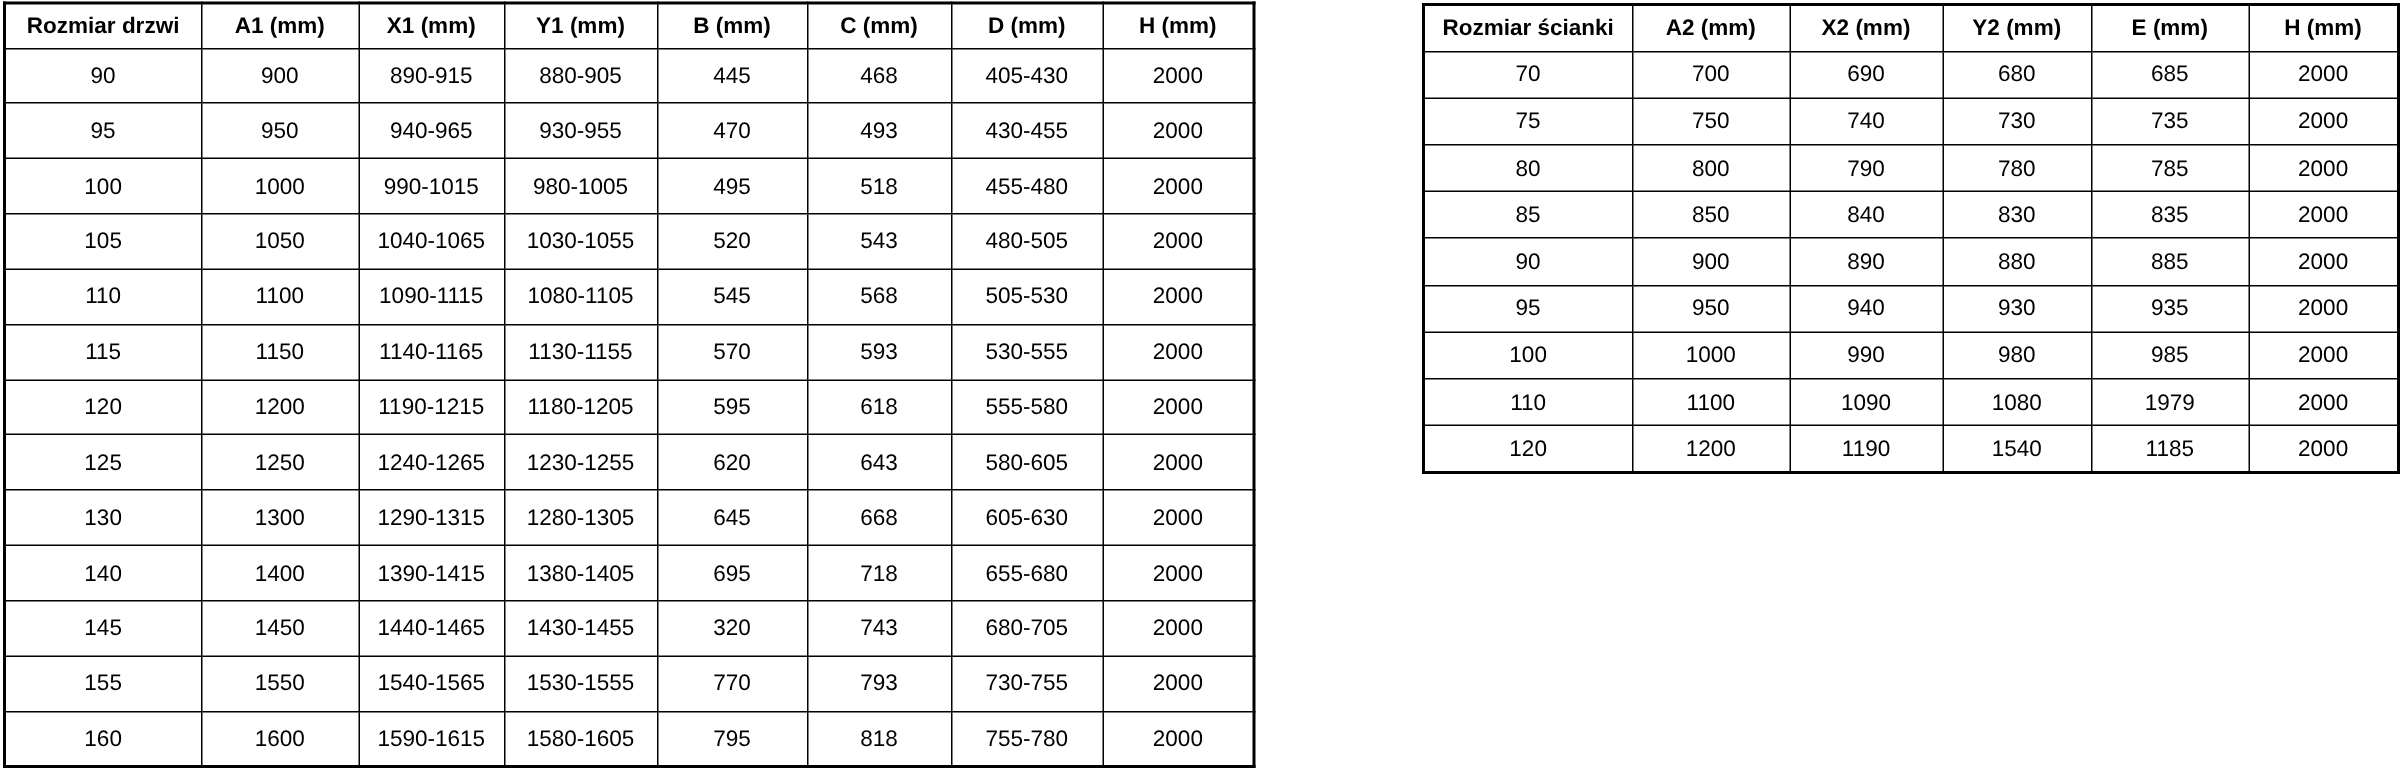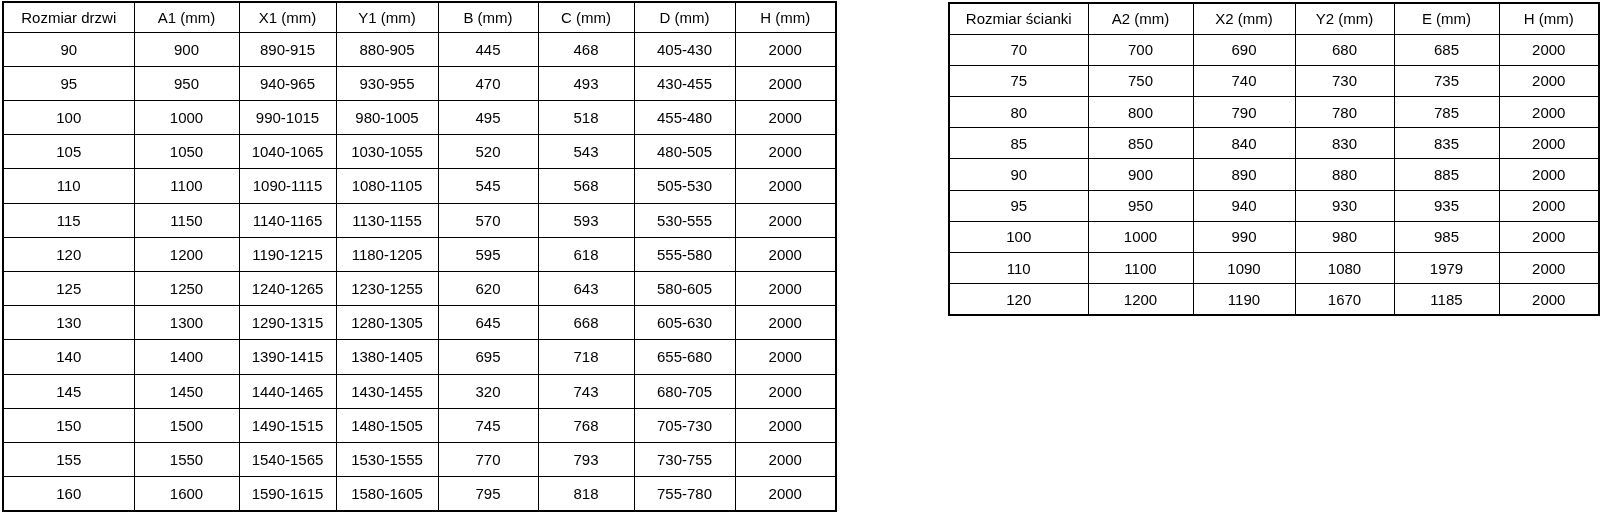--- a/index.html
+++ b/index.html
@@ -29,21 +29,21 @@
     border: 1px solid #000000;
     text-align: center;
     vertical-align: middle;
     padding: 0 2px;
     font-size: 15px;
     line-height: 1;
     overflow: hidden;
     white-space: nowrap;
   }
   table.spec th {
-    font-weight: normal;
+    font-weight: bold;
   }
   table.spec td {
     font-weight: normal;
   }
   #door-table {
     left: 2px;
     top: 1px;
     width: 833px;
     height: 511px;
   }
@@ -190,30 +190,20 @@
           <td>145</td>
           <td>1450</td>
           <td>1440-1465</td>
           <td>1430-1455</td>
           <td>320</td>
           <td>743</td>
           <td>680-705</td>
           <td>2000</td>
         </tr>
         <tr>
-          <td>150</td>
-          <td>1500</td>
-          <td>1490-1515</td>
-          <td>1480-1505</td>
-          <td>745</td>
-          <td>768</td>
-          <td>705-730</td>
-          <td>2000</td>
-        </tr>
-        <tr>
           <td>155</td>
           <td>1550</td>
           <td>1540-1565</td>
           <td>1530-1555</td>
           <td>770</td>
           <td>793</td>
           <td>730-755</td>
           <td>2000</td>
         </tr>
         <tr>
@@ -310,20 +300,20 @@
           <td>1100</td>
           <td>1090</td>
           <td>1080</td>
           <td>1979</td>
           <td>2000</td>
         </tr>
         <tr>
           <td>120</td>
           <td>1200</td>
           <td>1190</td>
-          <td>1670</td>
+          <td>1540</td>
           <td>1185</td>
           <td>2000</td>
         </tr>
       </tbody>
     </table>
 
 </div>
 
 </body></html>

